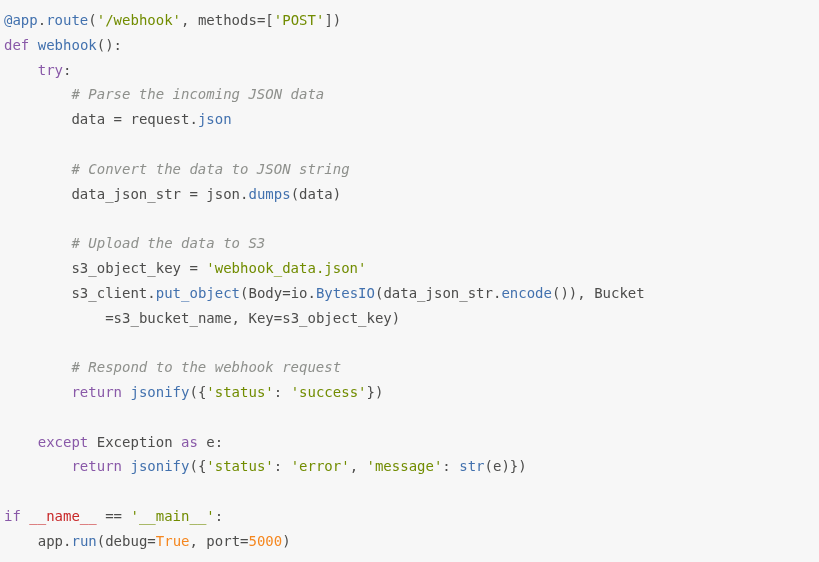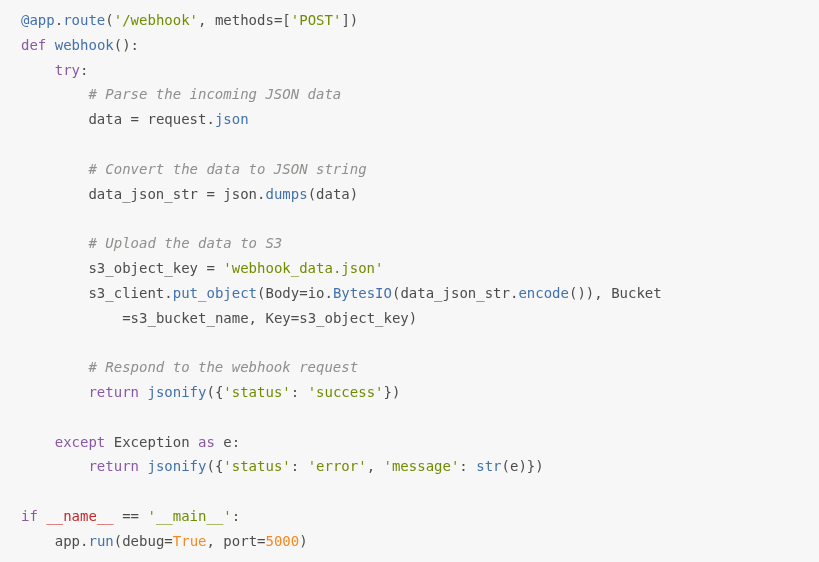--- a/index.html
+++ b/index.html
@@ -9,21 +9,21 @@
     height: 562px;
     background: #f7f7f7;
     font-family: "Consolas", "Menlo", "DejaVu Sans Mono", monospace;
     font-size: 14px;
     line-height: 24.8px;
     color: #4d4d4c;
     overflow: hidden;
   }
   pre {
     margin: 0;
-    padding: 8px 21px;
+    padding: 8px 4px;
     white-space: pre;
   }
   .c  { color: #8e908c; font-style: italic; } 
   .k  { color: #8959a8; }                      
   .nd { color: #4271ae; }                      
   .at { color: #4271ae; }                      
   .nf { color: #4271ae; }                      
   .fm { color: #4271ae; }                      
   .bp { color: #4271ae; }                      
   .s  { color: #718c00; }                      

